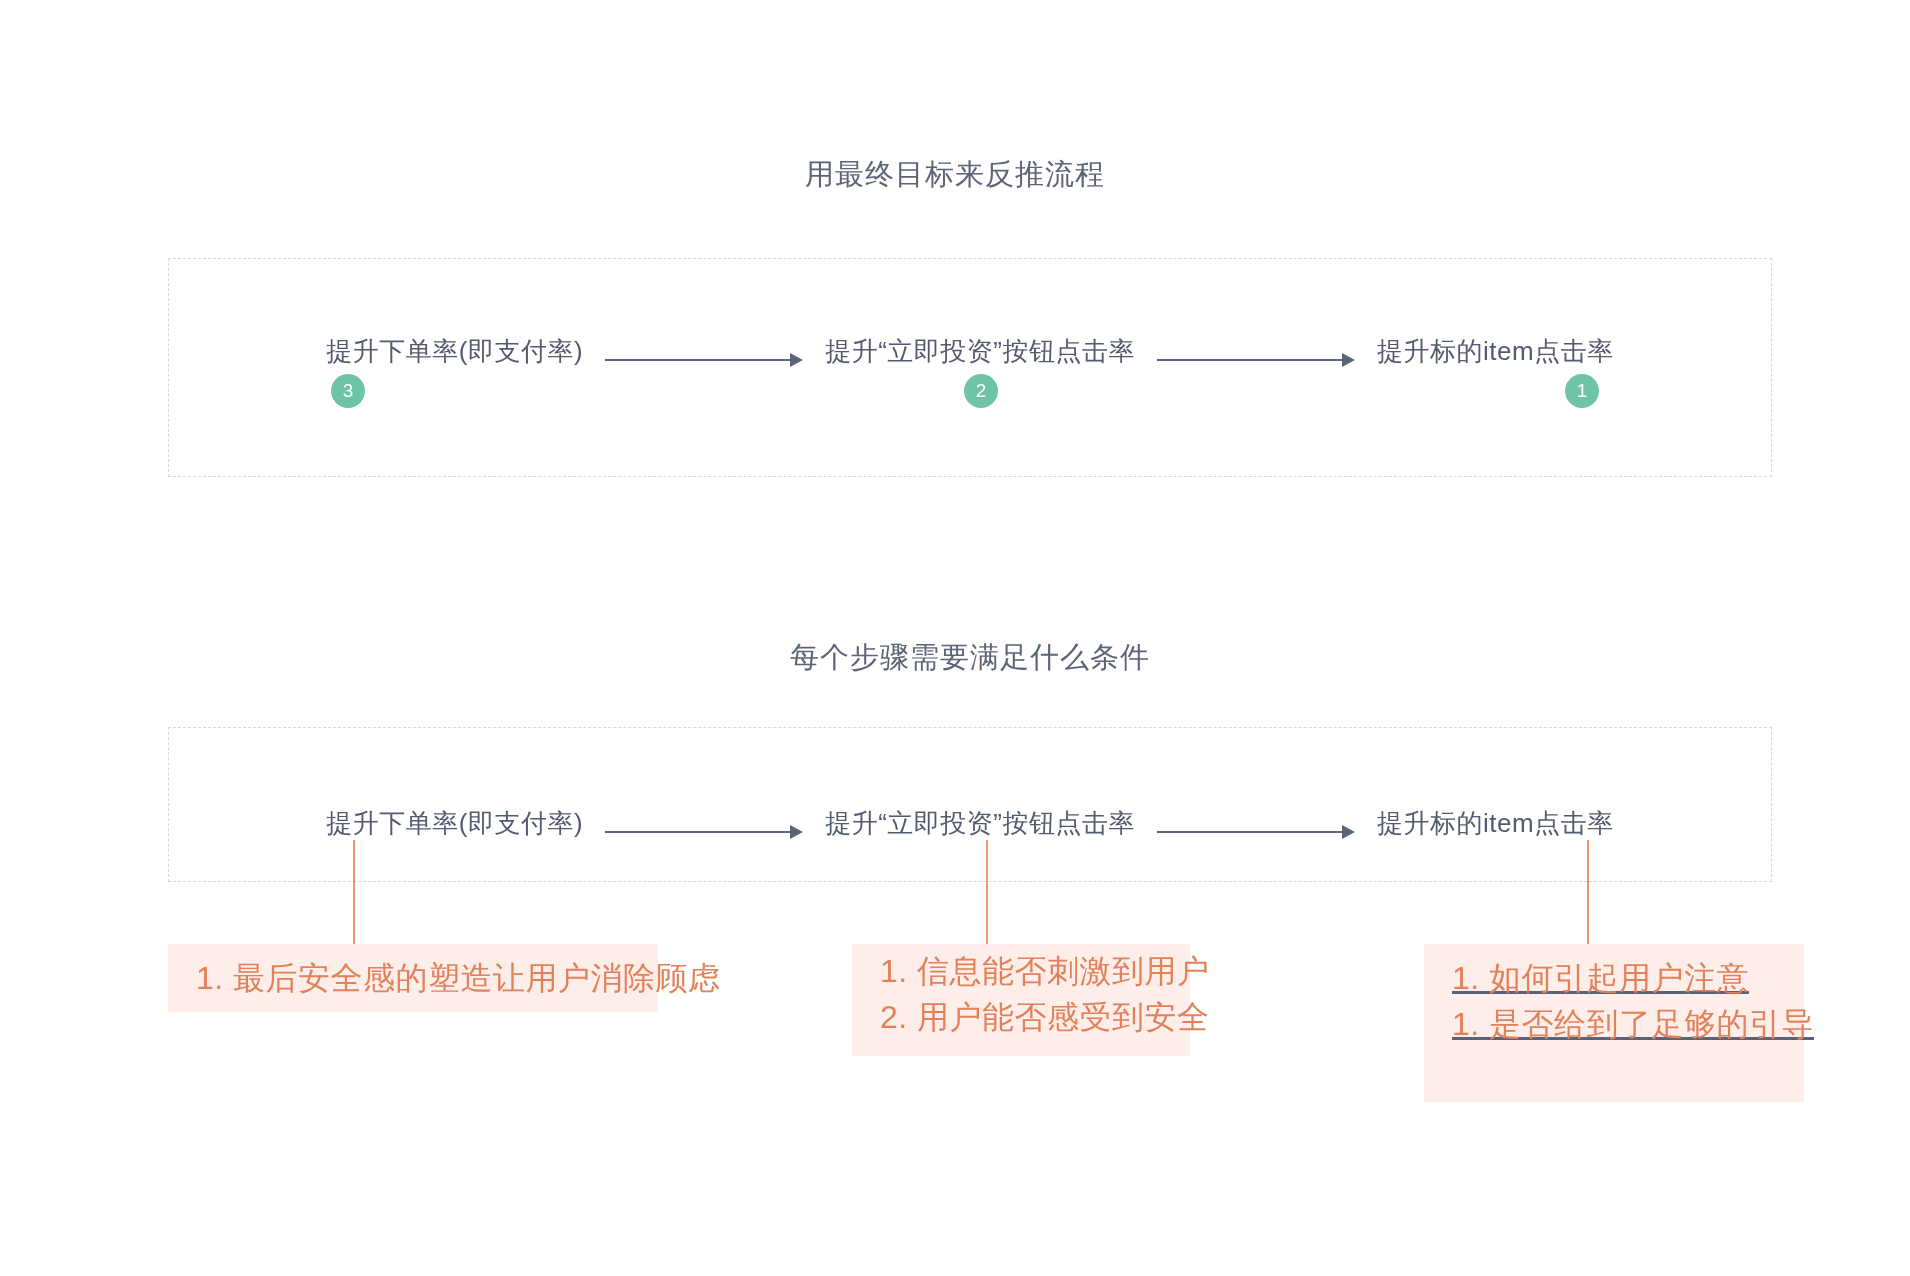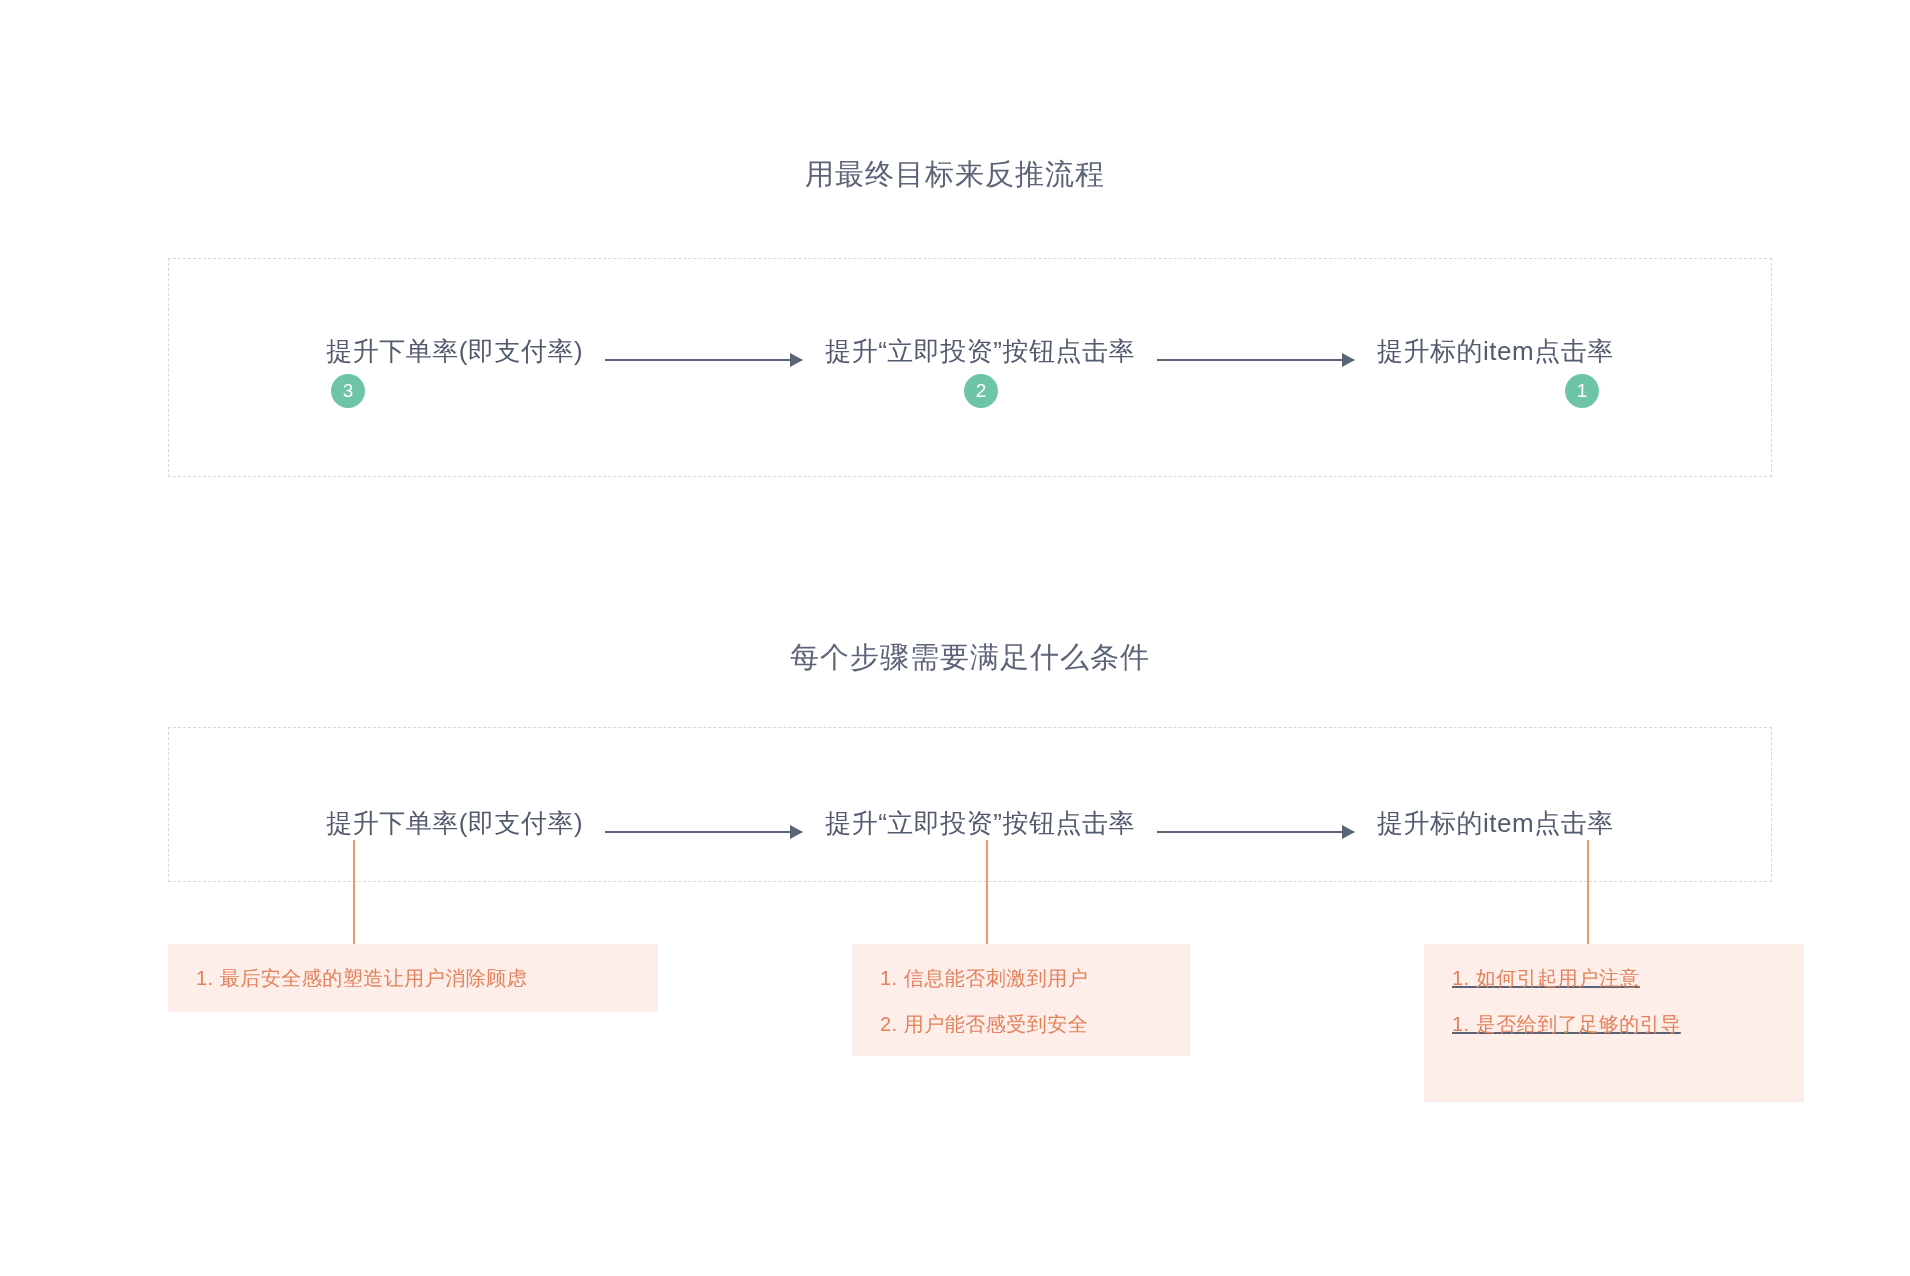--- a/index.html
+++ b/index.html
@@ -119,28 +119,28 @@
   #connector-c { left: 1587px; top: 840px; height: 112px; }
 
   
   .note-box {
     position: absolute;
     background: #fdeeea;
     padding: 20px 28px;
     box-sizing: border-box;
   }
   .note-line {
-    font-size: 20px;
+    font-size: 32px;
     line-height: 46px;
     color: #e3815a;
     white-space: nowrap;
     letter-spacing: 0.5px;
   }
   #note-1 { left: 168px;  top: 944px; width: 490px;  height: 68px; padding-top: 11px;}
-  #note-2 { left: 852px;  top: 944px; width: 338px;  height: 112px; padding-top: 11px;}
+  #note-2 { left: 852px;  top: 944px; width: 338px;  height: 112px; padding-top: 4px;}
   #note-3 { left: 1424px; top: 944px; width: 380px;  height: 158px; padding-top: 11px; text-decoration: underline;}
 </style>
 </head>
 <body>
 
 <div class="canvas">
 
   <div class="section-title" id="title-1">用最终目标来反推流程</div>
 
   <div class="flow-frame" id="frame-1"></div>

